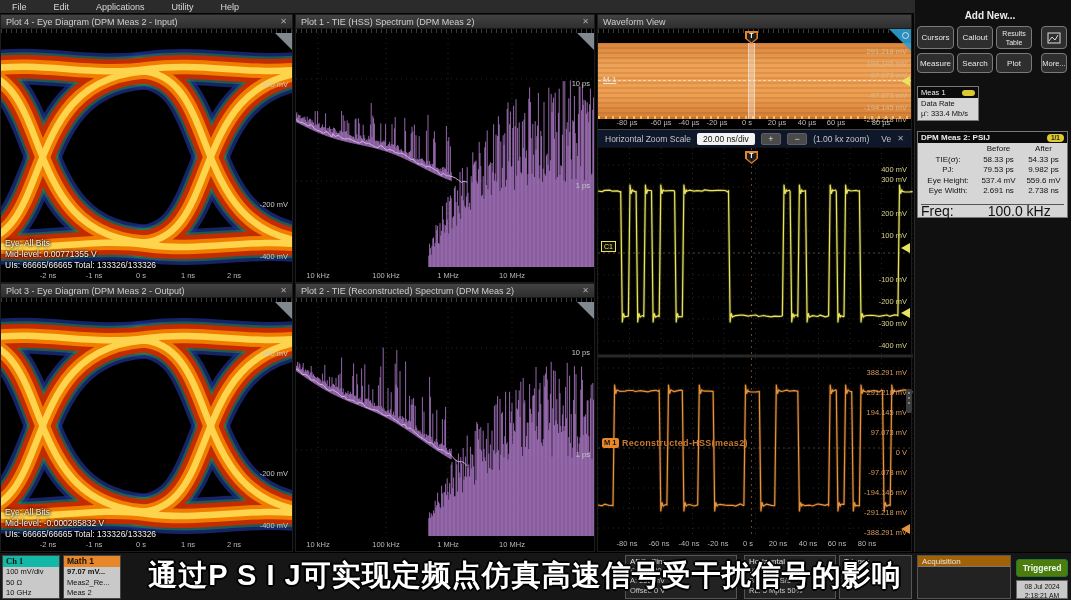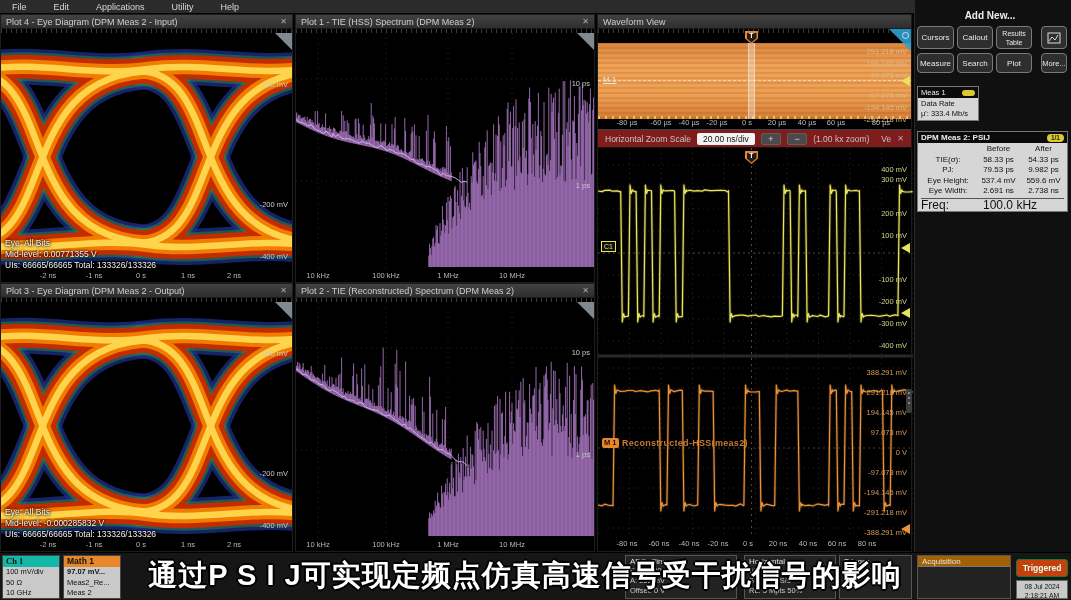--- a/index.html
+++ b/index.html
@@ -48,21 +48,21 @@
   #ovband .ticksbot{position:absolute;left:0;right:0;bottom:0;height:3px;
           background:repeating-linear-gradient(90deg,#ffd34d 0 2px,transparent 2px 7px);opacity:.8;}
   .ovcol{position:absolute;left:150px;top:14px;width:7px;height:76px;background:rgba(255,255,255,.32);
          border-left:1px solid rgba(230,230,230,.6);border-right:1px solid rgba(230,230,230,.6);}
   .tmark{position:absolute;width:13px;height:13px;clip-path:polygon(0 0,100% 0,100% 58%,50% 100%,0 58%);
          background:#e8842c;}
   .tmark i{position:absolute;left:1.5px;top:1.5px;right:1.5px;bottom:1.5px;
            clip-path:polygon(0 0,100% 0,100% 58%,50% 100%,0 58%);background:#1d1d1d;}
   .tmark b{position:absolute;left:0;top:0;width:100%;text-align:center;font-size:7px;color:#fff;
            font-style:normal;line-height:10px;z-index:2;}
-  #zoombar{position:absolute;left:0;top:114px;width:100%;height:19px;background:#7f1d1d;
+  #zoombar{position:absolute;left:0;top:114px;width:100%;height:19px;background:#0f172a;
            border-top:1px solid #454545;border-bottom:1px solid #111;display:flex;align-items:center;
            gap:6px;padding:0 7px;font-size:8.5px;color:#c4c4c4;white-space:nowrap;}
   #zoomval{background:#f2f2f2;color:#111;border-radius:2px;padding:1px 6px;}
   .zbtn{width:24px;height:12px;background:#4a4a4a;border:1px solid #5f5f5f;border-radius:2px;
         color:#ddd;text-align:center;line-height:10px;font-size:9px;}
   #zoombar .sp{flex:1;}
   #zoomsvg{position:absolute;left:0;top:133px;}
   .badge-c1{position:absolute;left:3px;top:226px;border:1px solid #e9e45b;color:#e9e45b;background:#101010;
             font-size:7px;padding:0 2px;line-height:9px;}
   .badge-m1{position:absolute;left:4px;top:423px;background:#e8872a;color:#161616;font-weight:bold;
@@ -80,32 +80,32 @@
   #addnew{position:absolute;left:0;top:10px;width:150px;text-align:center;font-size:10px;font-weight:bold;color:#ececec;}
   .rbtn{position:absolute;background:#2e2e2e;border:1px solid #7a7a7a;border-radius:4px;color:#e8e8e8;
         font-size:8px;display:flex;align-items:center;justify-content:center;text-align:center;line-height:9px;}
   .card{position:absolute;border:1px solid #777;}
   .cardhead{background:#0b0b0b;color:#ededed;font-size:7.5px;display:flex;align-items:center;
             justify-content:space-between;padding:1px 3px;}
   .cardbody{background:#d6d6d6;color:#111;font-size:7.5px;line-height:10px;padding:1px 3px;}
   .pill{display:inline-block;width:13px;height:6px;background:#ddc92f;border-radius:3px;}
   .pill2{background:#ddc92f;border-radius:4px;color:#222;font-size:6.5px;line-height:8px;padding:0 4px;}
   #dpmtable{display:grid;grid-template-columns:54px 47px 43px;font-size:8px;line-height:10.5px;}
-  #dpmfreq{border-top:1px solid #555;margin-top:1px;padding-top:1px;display:flex;font-size:12px;}
+  #dpmfreq{border-top:1px solid #555;margin-top:7px;padding-top:1px;display:flex;font-size:14px;}
   #dpmfreq .fv{margin-left:34px;}
 
   
   #bottombar{position:absolute;left:0;top:552px;width:1071px;height:48px;background:#161616;border-top:1px solid #000;}
   .bbadge{position:absolute;top:2px;width:58px;height:44px;border:1px solid #444;}
   .bbhead{height:11px;font-size:8.5px;font-weight:bold;color:#111;padding-left:3px;line-height:11px;}
   .bbody{height:31px;background:#c9c9c9;color:#111;font-size:7.5px;line-height:10.5px;padding-left:3px;}
   .dcard{position:absolute;top:2px;height:44px;background:#222;border:1px solid #555;font-size:7.5px;color:#c8c8c8;}
   .dchead{font-size:8px;color:#e4e4e4;padding:1px 4px 0;}
   .dcline{padding-left:4px;line-height:10px;}
-  #triggered{position:absolute;left:1016px;top:6px;width:52px;height:18px;background:#c2410c;
+  #triggered{position:absolute;left:1016px;top:6px;width:52px;height:18px;background:#4d7c0f;
              border:1px solid #1c7a30;border-radius:3px;color:#eafbee;font-size:8.5px;font-weight:bold;
              display:flex;align-items:center;justify-content:center;}
   #datetime{position:absolute;left:1016px;top:27px;width:52px;height:19px;background:#c9c9c9;border:1px solid #666;
             color:#111;font-size:6.8px;line-height:9px;text-align:center;padding-top:1px;}
 
   #subtitle{position:absolute;left:120px;top:556px;width:810px;text-align:center;font-size:29px;font-weight:bold;
             color:#fff;letter-spacing:1px;z-index:60;
             text-shadow:-2px 0 0 #000,2px 0 0 #000,0 -2px 0 #000,0 2px 0 #000,-1px -1px 0 #000,1px 1px 0 #000,-1px 1px 0 #000,1px -1px 0 #000;}
 </style>
 </head>

